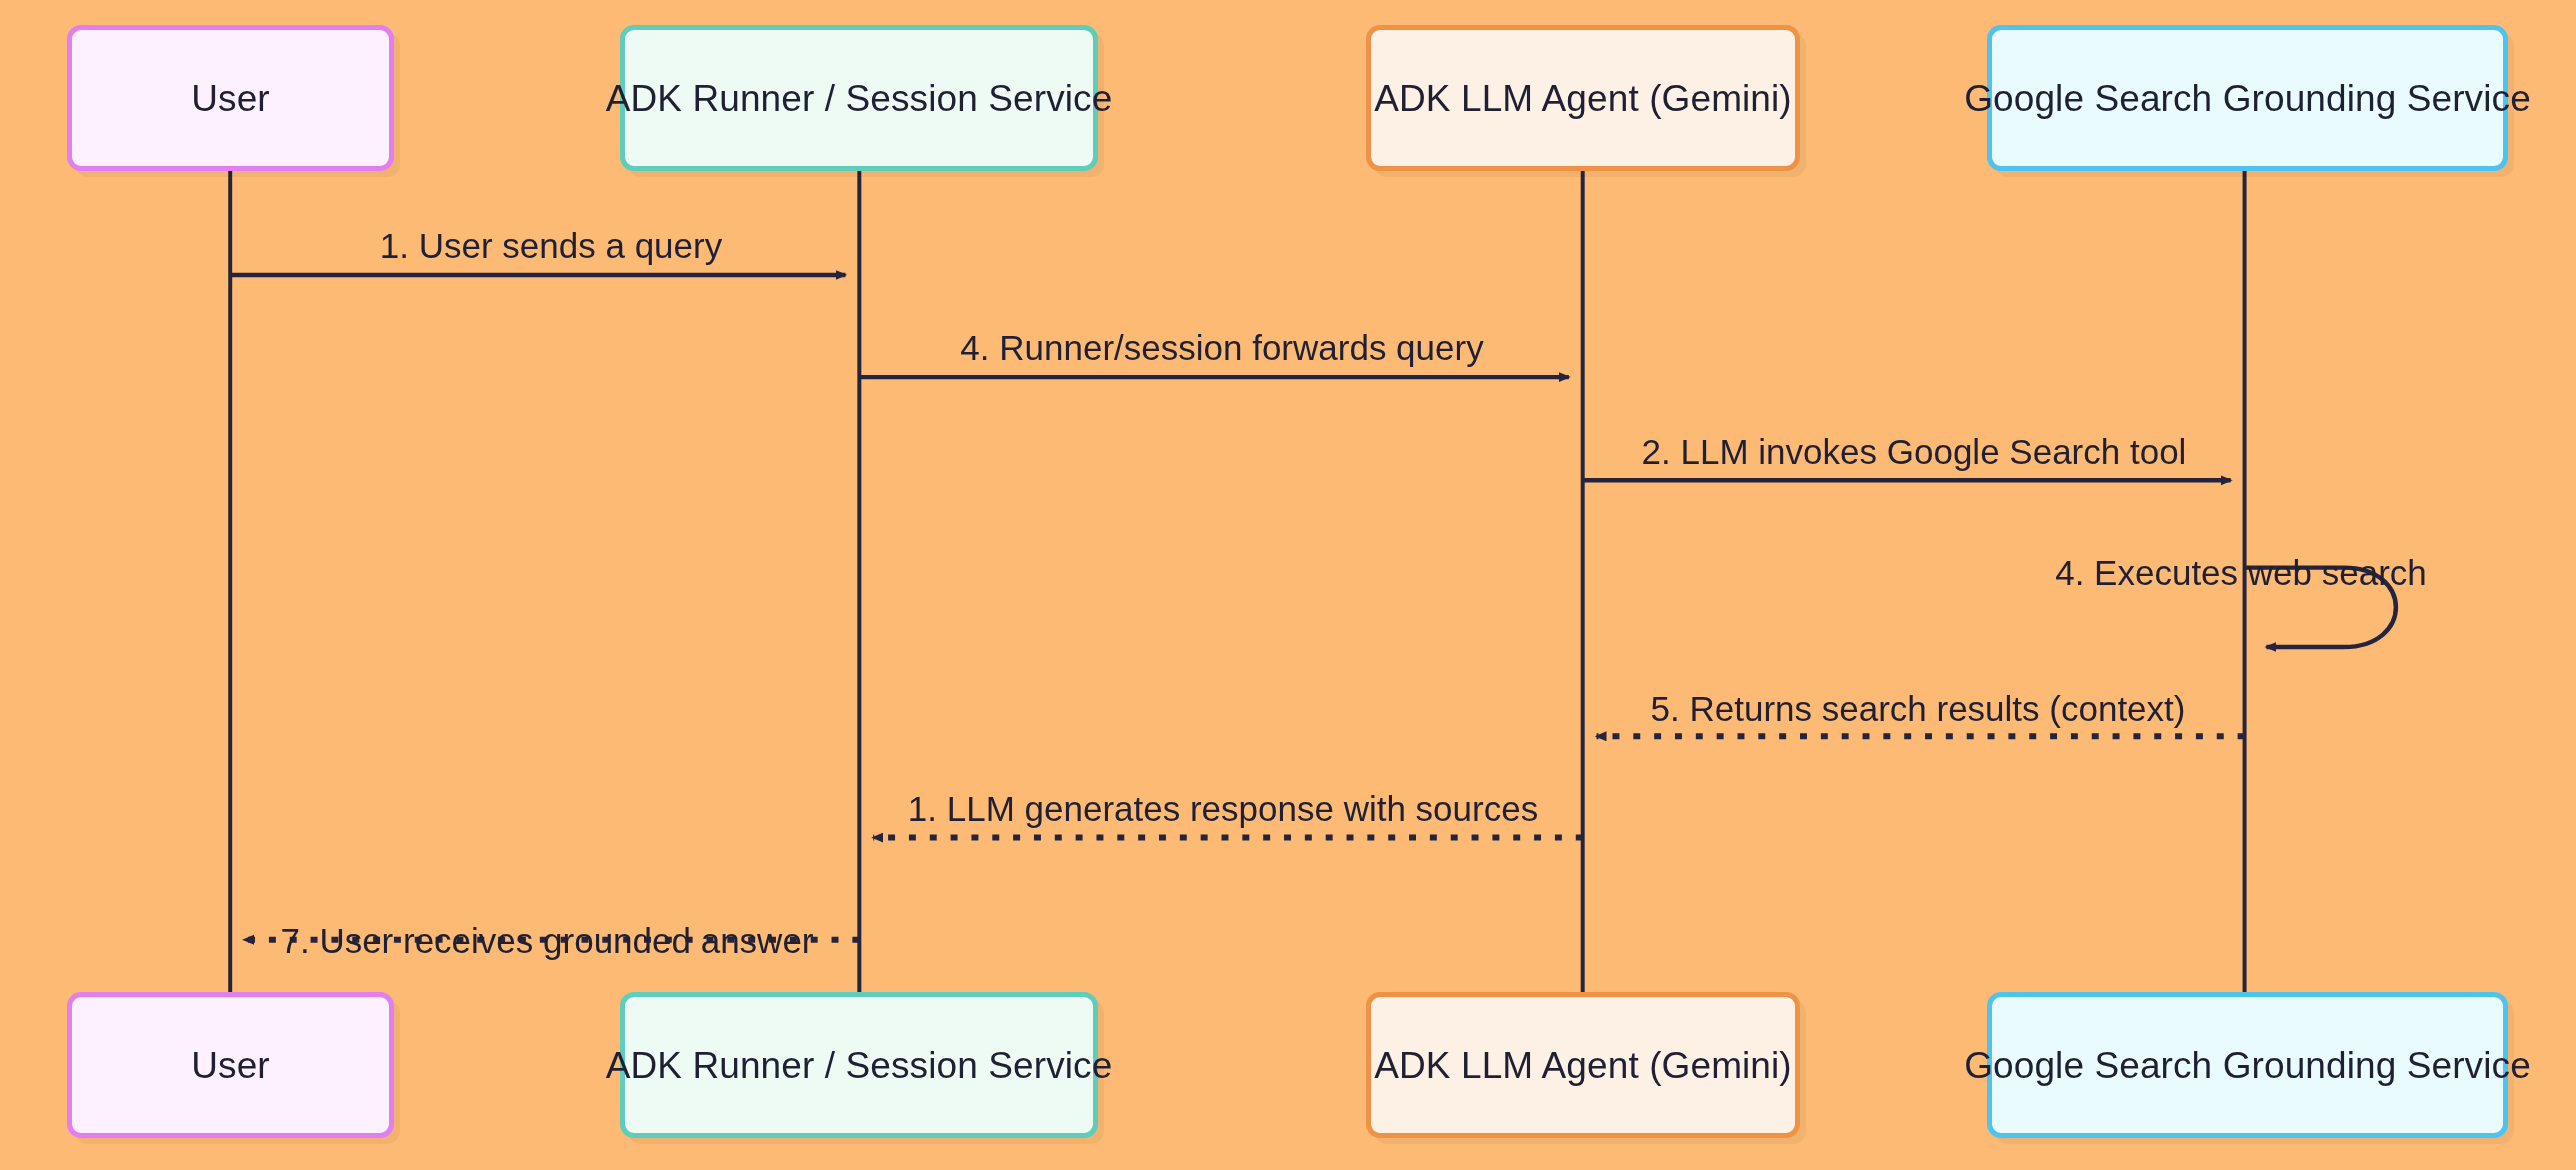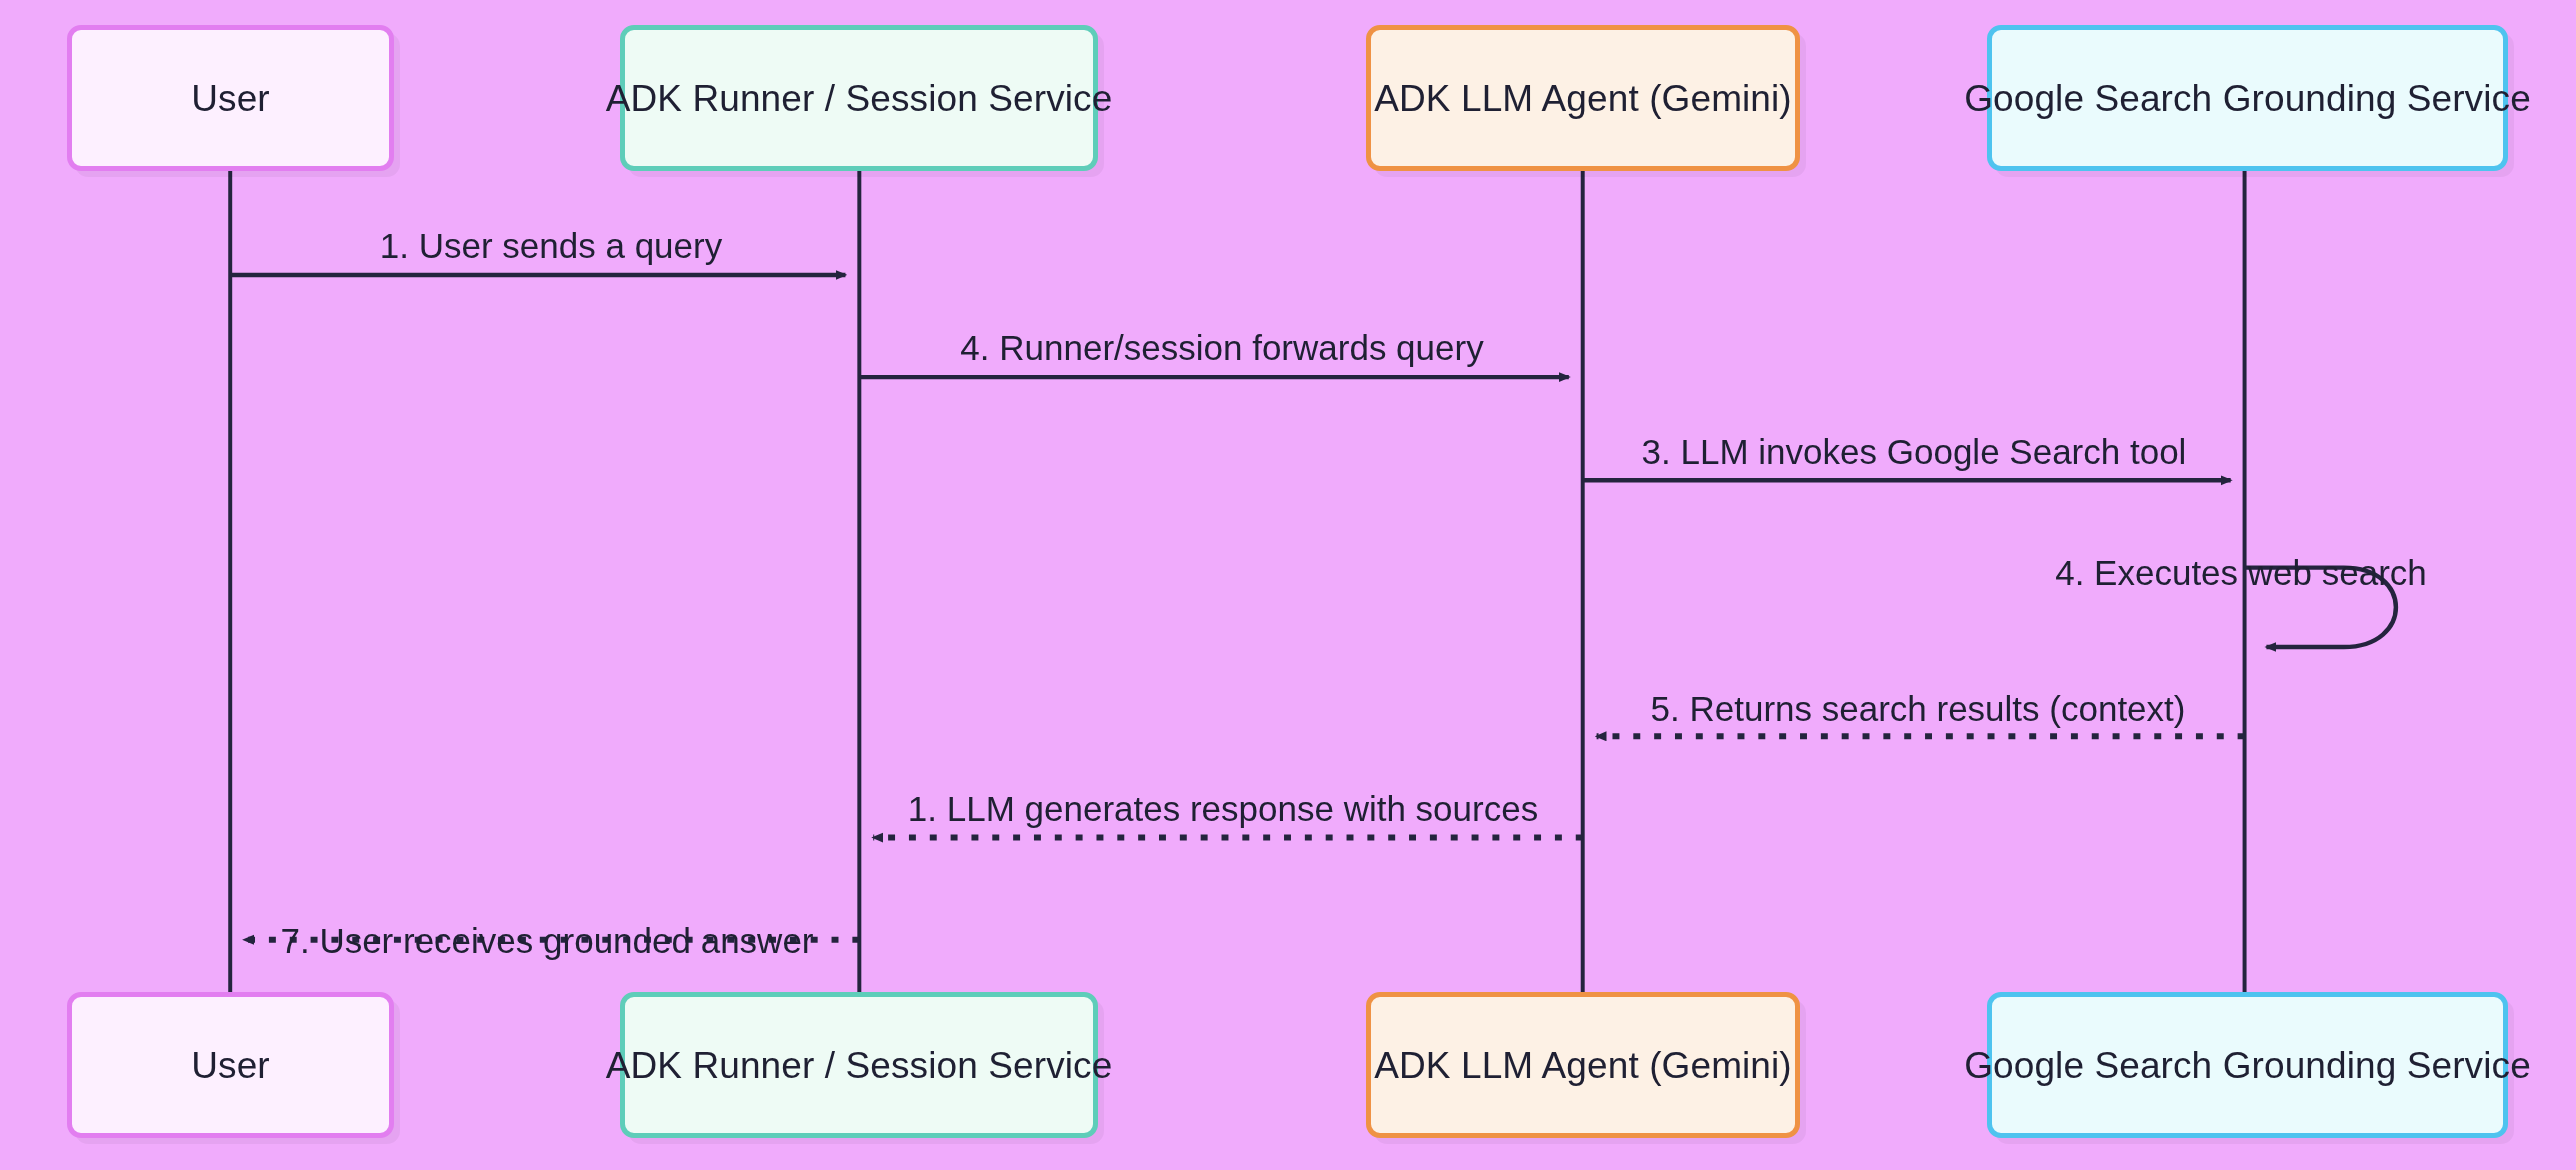--- a/index.html
+++ b/index.html
@@ -1,18 +1,18 @@
 <!DOCTYPE html>
 <html><head>
 <meta charset="utf-8">
 <style>
   html,body{margin:0;padding:0;background:#ffffff;}
   body{font-family:"Liberation Sans","DejaVu Sans",sans-serif;}
   #diagram{
-    position:relative;width:2576px;height:1171px;background:#f0abfc;overflow:hidden;
+    position:relative;width:2576px;height:1171px;background:#fdba74;overflow:hidden;
   }
   #svg-layer{position:absolute;left:0;top:0;width:2576px;height:1171px;}
   .participant-box{
     position:absolute;box-sizing:border-box;border-radius:14px;border-width:5px;border-style:solid;
     display:flex;align-items:center;justify-content:center;
     box-shadow:7px 7px 0 -1px rgba(0,0,0,0.045);
   }
   .participant-label{
     font-size:37px;color:#1f2033;letter-spacing:0.1px;white-space:nowrap;line-height:1;
   }
@@ -75,20 +75,20 @@
       <div class="participant-box" style="left: 1366px; top: 992px; width: 434px; height: 146px; background: rgb(253, 241, 229); border-color: rgb(239, 146, 68);">
         <span class="participant-label">ADK LLM Agent (Gemini)</span>
       </div>
       <div class="participant-box" style="left: 1987px; top: 992px; width: 521px; height: 146px; background: rgb(234, 251, 253); border-color: rgb(78, 195, 239);">
         <span class="participant-label">Google Search Grounding Service</span>
       </div>
     </div>
   <div id="labels">
       <div class="msg-label" style="left: 551px; top: 228px;">1. User sends a query</div>
       <div class="msg-label" style="left: 1222px; top: 330px;">4. Runner/session forwards query</div>
-      <div class="msg-label" style="left: 1914px; top: 434px;">3. LLM invokes Google Search tool</div>
+      <div class="msg-label" style="left: 1914px; top: 434px;">2. LLM invokes Google Search tool</div>
       <div class="msg-label" style="left: 2241px; top: 532px; margin-top: 23px;">4. Executes web search</div>
       <div class="msg-label" style="left: 1918px; top: 691px;">5. Returns search results (context)</div>
       <div class="msg-label" style="left: 1223px; top: 791px;">1. LLM generates response with sources</div>
       <div class="msg-label" style="left: 547px; top: 893px; margin-top: 30px;">7. User receives grounded answer</div>
     </div>
 </div>
 
 
 </body></html>

